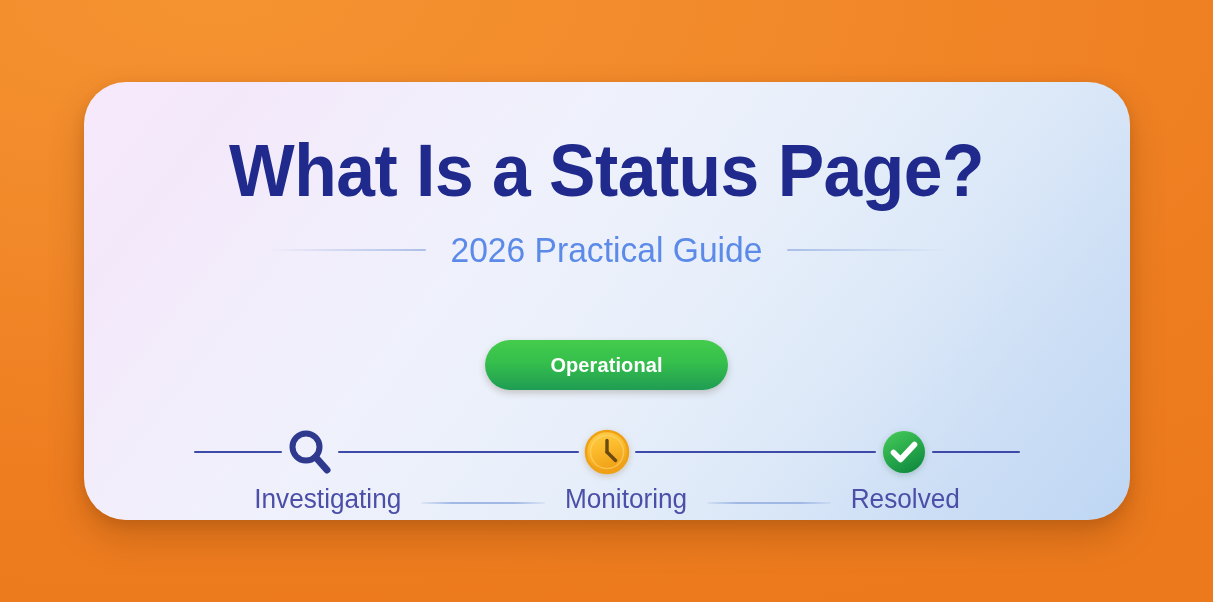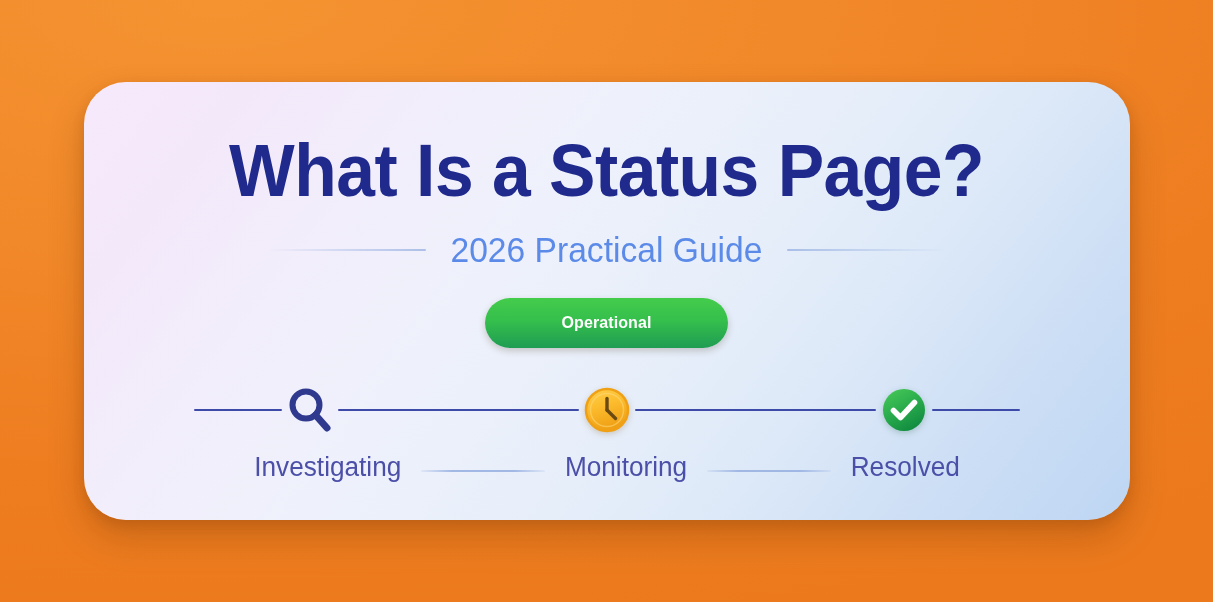--- a/index.html
+++ b/index.html
@@ -109,26 +109,27 @@
     gap: 24px;
   }
   .badge {
     height: 50px;
     border-radius: 26px;
     display: flex;
     align-items: center;
     justify-content: center;
     padding: 0 30px;
     color: #ffffff;
-    font-size: 16px;
+    font-size: 20px;
     font-weight: 700;
     letter-spacing: 0.1px;
     white-space: nowrap;
     box-shadow: 0 3px 7px rgba(60, 40, 10, 0.22);
     box-sizing: border-box;
+    margin-top: 42px;
   }
   .badge-operational {
     background: linear-gradient(180deg, #44cc4c 0%, #35bf4c 45%, #1f9c53 100%);
     min-width: 243px;
   }
   .badge-degraded {
     background: linear-gradient(180deg, #ffb000 0%, #fda20a 48%, #f5890f 100%);
     min-width: 295px;
   }
   .badge-outage {
@@ -181,21 +182,21 @@
   
   .icon-check {
     width: 48px;
     height: 48px;
     display: block;
     filter: drop-shadow(0 2px 3px rgba(20,90,50,0.25));
   }
 
   
   .timeline-labels {
-    margin-top: 14px;
+    margin-top: 4px;
     width: 826px;
     display: flex;
     align-items: center;
   }
   .tl-label {
     font-size: 27px;
     color: #4b4fa8;
     white-space: nowrap;
     flex: 0 0 auto;
     text-align: center;

